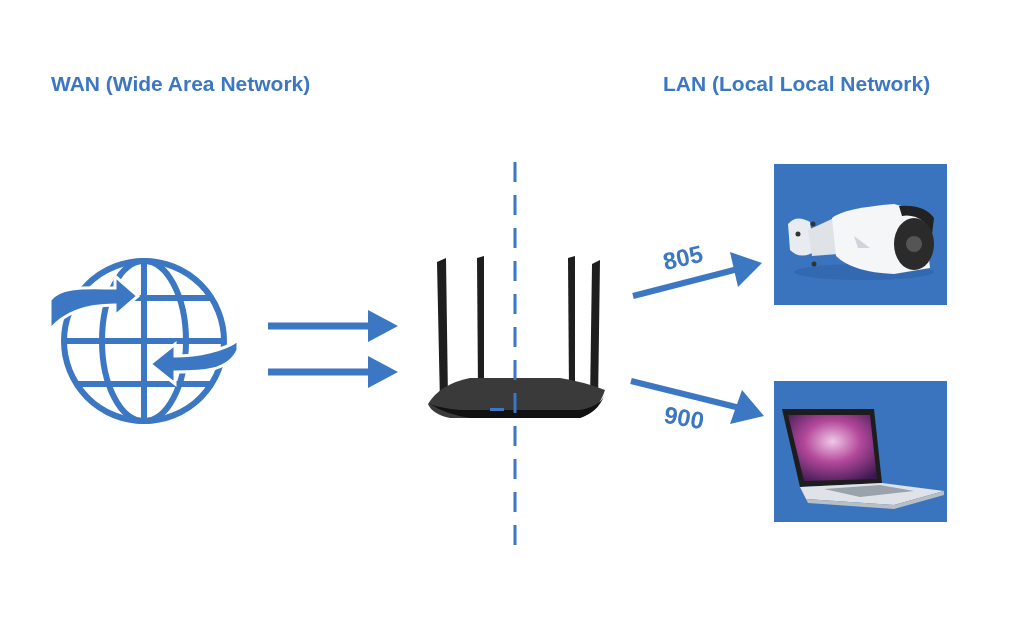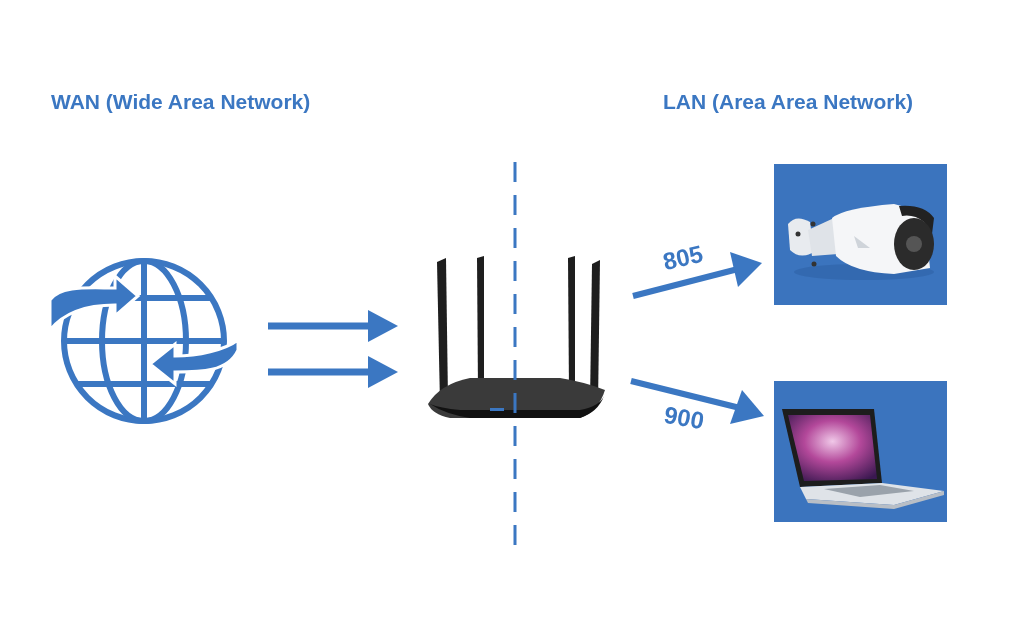--- a/index.html
+++ b/index.html
@@ -1,34 +1,34 @@
 <!DOCTYPE html>
 <html><head>
   <meta charset="utf-8">
   <style>
     html, body { margin: 0; padding: 0; background: #ffffff; }
     body { width: 1024px; height: 630px; position: relative; overflow: hidden;
            font-family: "Liberation Sans", "DejaVu Sans", sans-serif; }
-    .title { position: absolute; top: 90px; font-size: 21px; font-weight: bold; color: #3b77c2; white-space: nowrap; }
+    .title { position: absolute; top: 72px; font-size: 21px; font-weight: bold; color: #3b77c2; white-space: nowrap; }
     #wan-title { left: 51px; }
     #lan-title { left: 663px; }
     svg#diagram { position: absolute; left: 0; top: 0; }
     .label { position: absolute; font-size: 24px; font-weight: bold; color: #3b77c2; white-space: nowrap; }
     #label-805 { left: 663px; top: 244px; transform: rotate(-13deg); }
     #label-900 { left: 664px; top: 404px; transform: rotate(10deg); }
     .device-box { position: absolute; background: #3b74be; width: 173px; }
     #camera-box { left: 774px; top: 164px; height: 141px; }
     #laptop-box { left: 774px; top: 381px; height: 141px; }
     .device-box svg { position: absolute; left: 0; top: 0; }
   </style>
 </head>
 <body>
 
 <div id="wan-title" class="title">WAN (Wide Area Network)</div>
-<div id="lan-title" class="title">LAN (Area Area Network)</div>
+<div id="lan-title" class="title">LAN (Local Local Network)</div>
 
 <svg id="diagram" width="1024" height="630" viewBox="0 0 1024 630">
 
   <g stroke="#3b77c2" fill="none" stroke-width="6">
     <circle cx="144" cy="341" r="80"></circle>
     <ellipse cx="144" cy="341" rx="42" ry="80"></ellipse>
     <line x1="144" y1="261" x2="144" y2="421"></line>
     <line x1="64" y1="341" x2="224" y2="341"></line>
     <line x1="78" y1="298" x2="210" y2="298"></line>
     <line x1="78" y1="384" x2="210" y2="384"></line>

